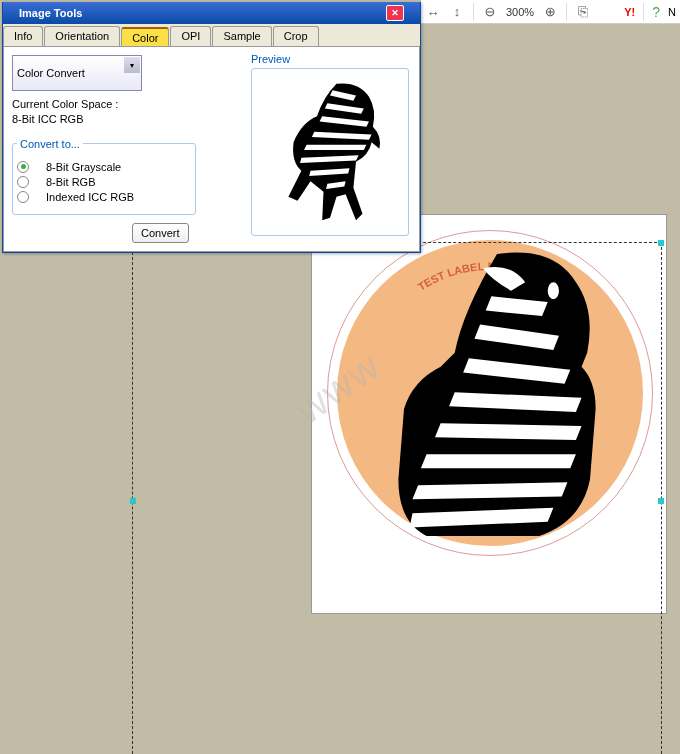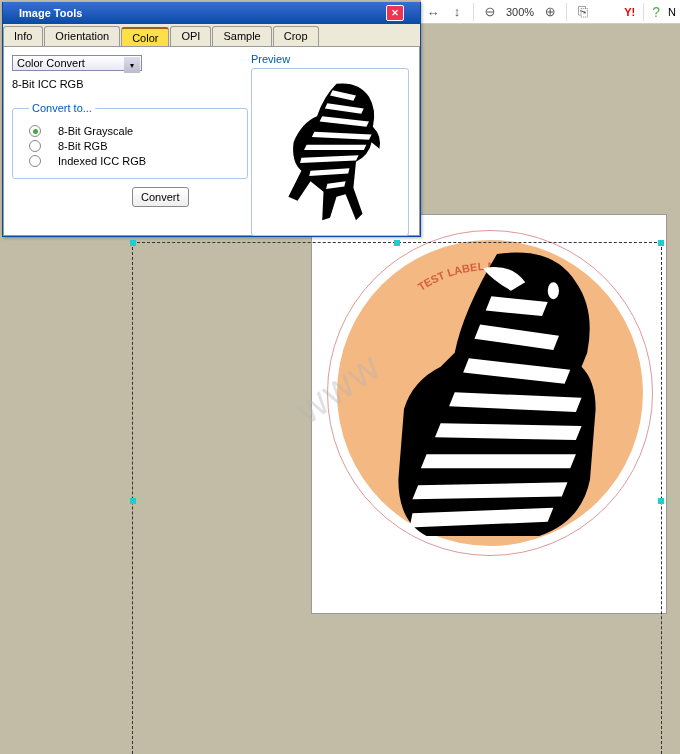--- a/index.html
+++ b/index.html
@@ -23,23 +23,23 @@
 .watermark{position:absolute;top:150px;left:-20px;font-size:40px;color:rgba(180,180,180,.4);transform:rotate(-35deg);font-family:Arial;letter-spacing:2px}
 .zebra-big{position:absolute;top:25px;left:40px;width:290px;height:310px}
 .dialog{position:absolute;top:2px;left:2px;width:419px;background:#ece9d8;border:1px solid #0a4aa5;border-top:none;box-shadow:1px 1px 3px rgba(0,0,0,.3)}
 .titlebar{height:22px;background:linear-gradient(#3a6ed5,#0a4aa5);color:#fff;display:flex;align-items:center;padding:0 16px;font-size:11px;font-weight:bold}
 .titlebar-text{flex:1}
 .close-btn{width:18px;height:16px;background:#e35;border:1px solid #fff;border-radius:2px;display:flex;align-items:center;justify-content:center;color:#fff;font-size:9px;font-weight:bold}
 .tabs{display:flex;background:#ece9d8;padding-top:2px}
 .tab{padding:3px 10px;border:1px solid #999;border-bottom:none;background:#ece9d8;margin-right:1px;border-radius:3px 3px 0 0;cursor:pointer;font-size:11px}
 .tab.active{background:#fde047;border-top:2px solid #a16207;position:relative;top:1px}
 .tab-content{background:#fff;border:1px solid #999;padding:8px;position:relative;min-height:190px}
-.dropdown{width:130px;height:16px;border:1px solid #88a;background:linear-gradient(#fff,#e8e8f8);display:flex;align-items:center;padding:0 4px;font-size:11px;position:relative}
+.dropdown{width:130px;height:36px;border:1px solid #88a;background:linear-gradient(#fff,#e8e8f8);display:flex;align-items:center;padding:0 4px;font-size:11px;position:relative}
 .dropdown-arrow{position:absolute;right:1px;top:1px;width:16px;height:16px;background:linear-gradient(#dde,#bbc);display:flex;align-items:center;justify-content:center;font-size:8px}
-.fieldset{border:1px solid #b0c8e8;border-radius:3px;padding:8px 16px;margin-top:10px;width:236px}
+.fieldset{border:1px solid #b0c8e8;border-radius:3px;padding:8px 4px;margin-top:10px;width:184px}
 .fieldset-legend{color:#0058ba;font-size:11px;padding:0 3px}
 .radio-row{display:flex;align-items:center;margin:3px 0;gap:17px}
 .radio{width:12px;height:12px;border:1px solid #888;border-radius:50%;display:flex;align-items:center;justify-content:center;background:#fff}
 .radio.checked::after{content:'';width:5px;height:5px;background:#4a4;border-radius:50%}
 .convert-btn{padding:3px 8px;border:1px solid #888;border-radius:3px;background:linear-gradient(#fff,#eee);margin-top:8px;margin-left:120px;cursor:pointer}
 .preview-pane{position:absolute;top:6px;right:8px;width:160px}
 .preview-label{color:#0058ba;font-size:11px;margin-bottom:3px}
 .preview-box{border:1px solid #b0c8e8;width:158px;height:168px;background:#fff;display:flex;align-items:center;justify-content:center;border-radius:3px}
 .zebra-small{width:130px;height:150px}
 .info-text{margin-top:6px;font-size:11px;line-height:1.4}
@@ -118,20 +118,21 @@
     <div class="tab">OPI</div>
     <div class="tab">Sample</div>
     <div class="tab">Crop</div>
   </div>
   <div class="tab-content">
     <div class="dropdown">
       <span>Color Convert</span>
       <span class="dropdown-arrow">▾</span>
     </div>
     <div class="info-text">
+      <div>Current Color Space :</div>
       <div>8-Bit ICC RGB</div>
     </div>
     <fieldset class="fieldset">
       <legend class="fieldset-legend">Convert to...</legend>
       <div class="radio-row">
         <span class="radio checked"></span>
         <span>8-Bit Grayscale</span>
       </div>
       <div class="radio-row">
         <span class="radio"></span>

